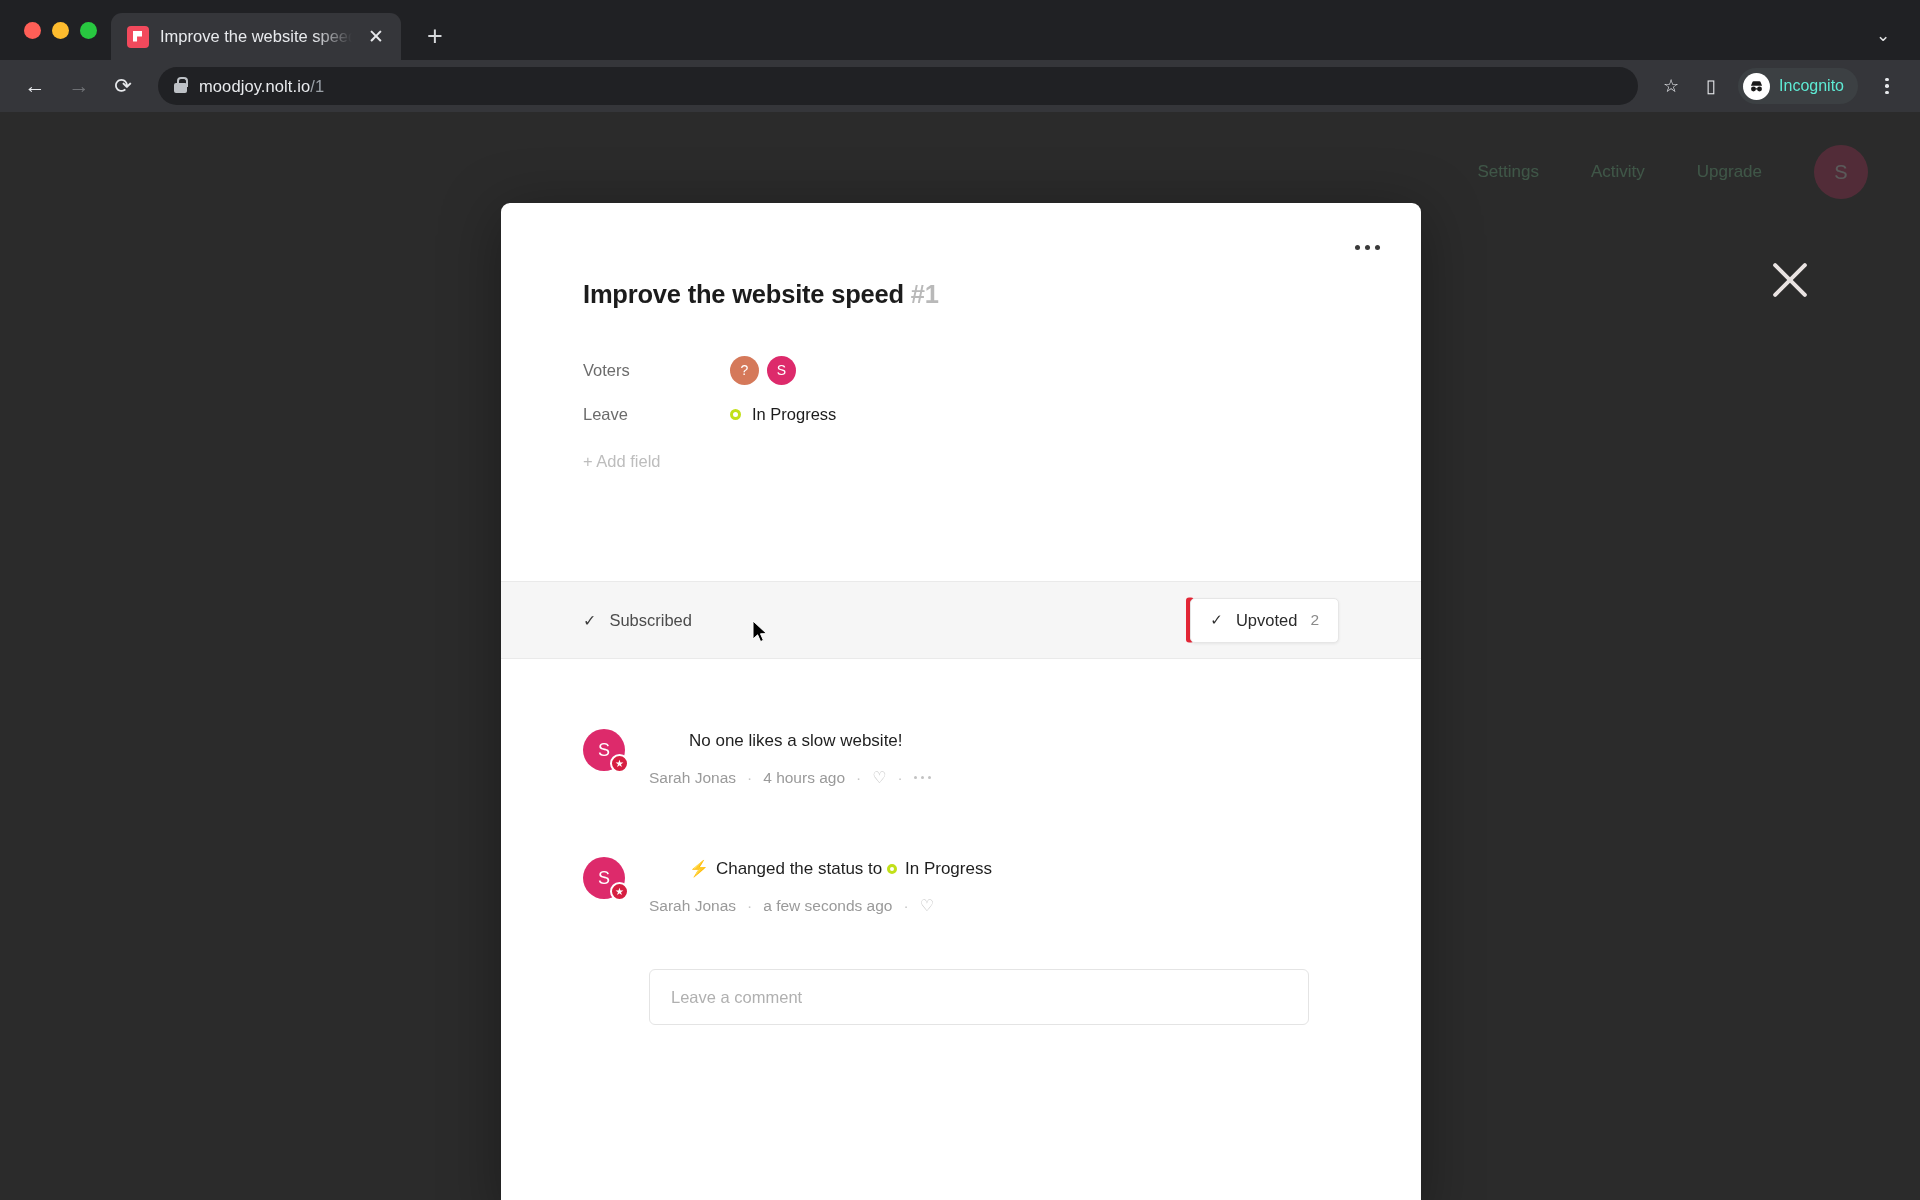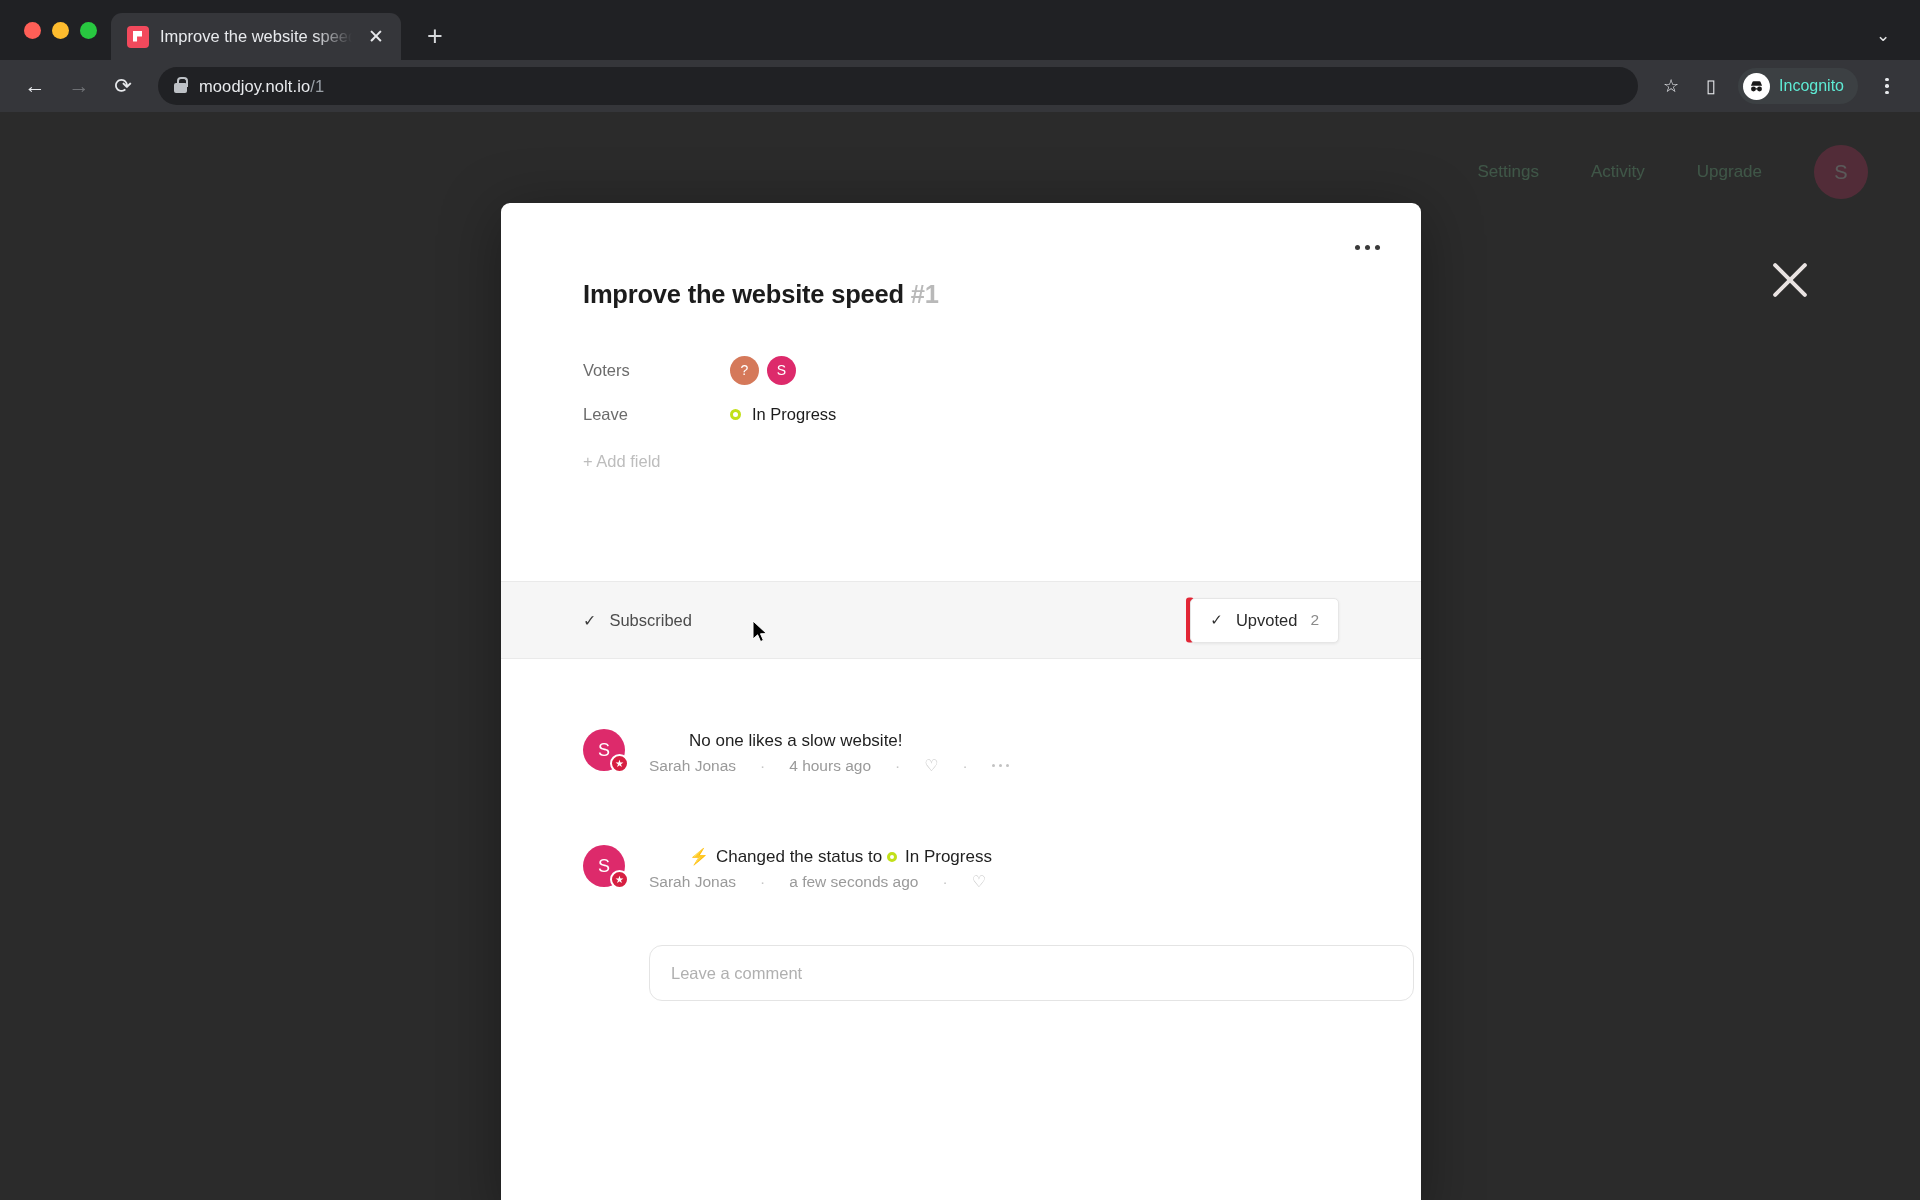--- a/index.html
+++ b/index.html
@@ -218,31 +218,31 @@
   }
   .entry-body { flex: 1 1 auto; padding-top: 1px; }
   .entry-text { color: #1f1f1f; font-size: 17px; line-height: 1.3; margin-left: 40px; }
   .entry-text .bolt { color: #9b9b9b; margin-right: 7px; font-size: 16px; }
   .inline-status { display: inline-flex; align-items: center; gap: 8px; }
   .inline-dot {
     width: 10px; height: 10px; border-radius: 50%;
     border: 3px solid #c2e019; box-sizing: border-box; display: inline-block;
   }
   .entry-meta {
-    margin-top: 4px; display: flex; align-items: center; gap: 24px;
+    margin-top: 16px; display: flex; align-items: center; gap: 11px;
     color: #9a9a9a; font-size: 15.5px;
   }
   .entry-meta .sep { color: #c6c6c6; }
   .heart { color: #c2c2c2; font-size: 16px; }
   .dots-inline { display: flex; align-items: center; gap: 3.5px; }
   .dots-inline i { width: 3.5px; height: 3.5px; border-radius: 50%; background: #c2c2c2; display: block; }
 
   .comment-box {
-    margin: 54px 0 0 66px; height: 56px; width: 765px;
-    border: 1px solid #e4e4e4; border-radius: 13px;
+    margin: 54px 0 0 66px; height: 56px; width: 660px;
+    border: 1px solid #e4e4e4; border-radius: 6px;
     display: flex; align-items: center; padding: 4px 21px;
   }
   .comment-box span { color: #b0b0b0; font-size: 16.5px; }
 
   .cursor { position: absolute; left: 752px; top: 508px; width: 18px; height: 26px; z-index: 20; }
 </style>
 </head>
 <body>
 
 <div class="browser">

